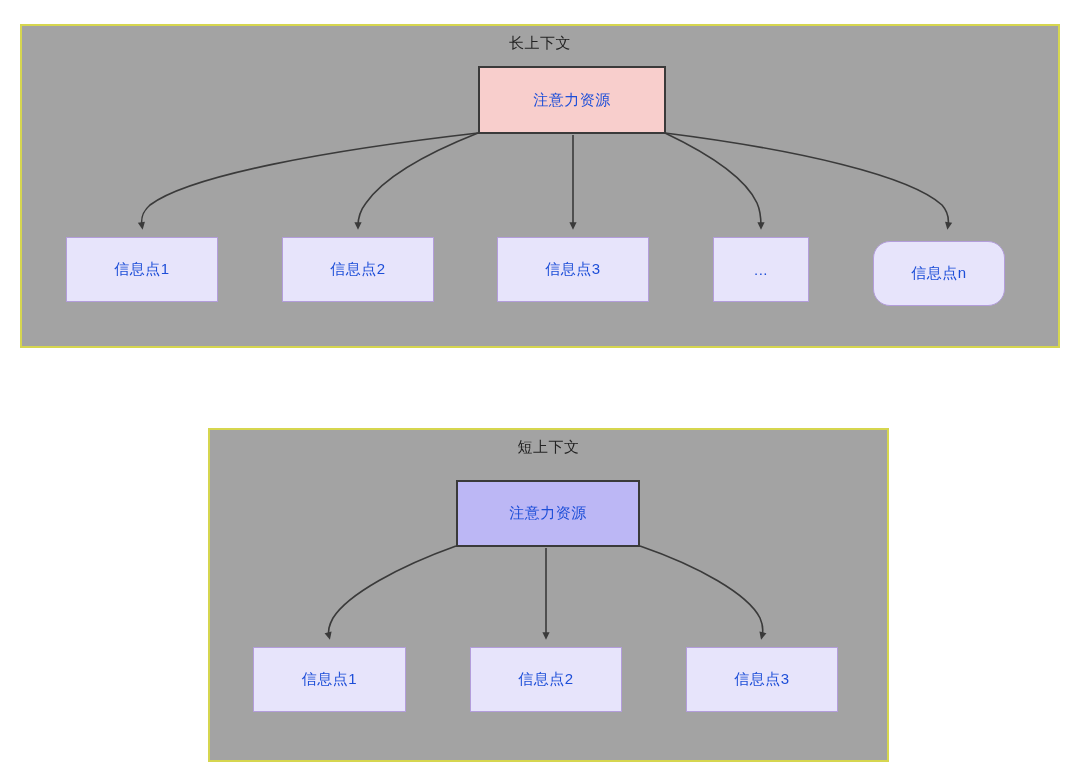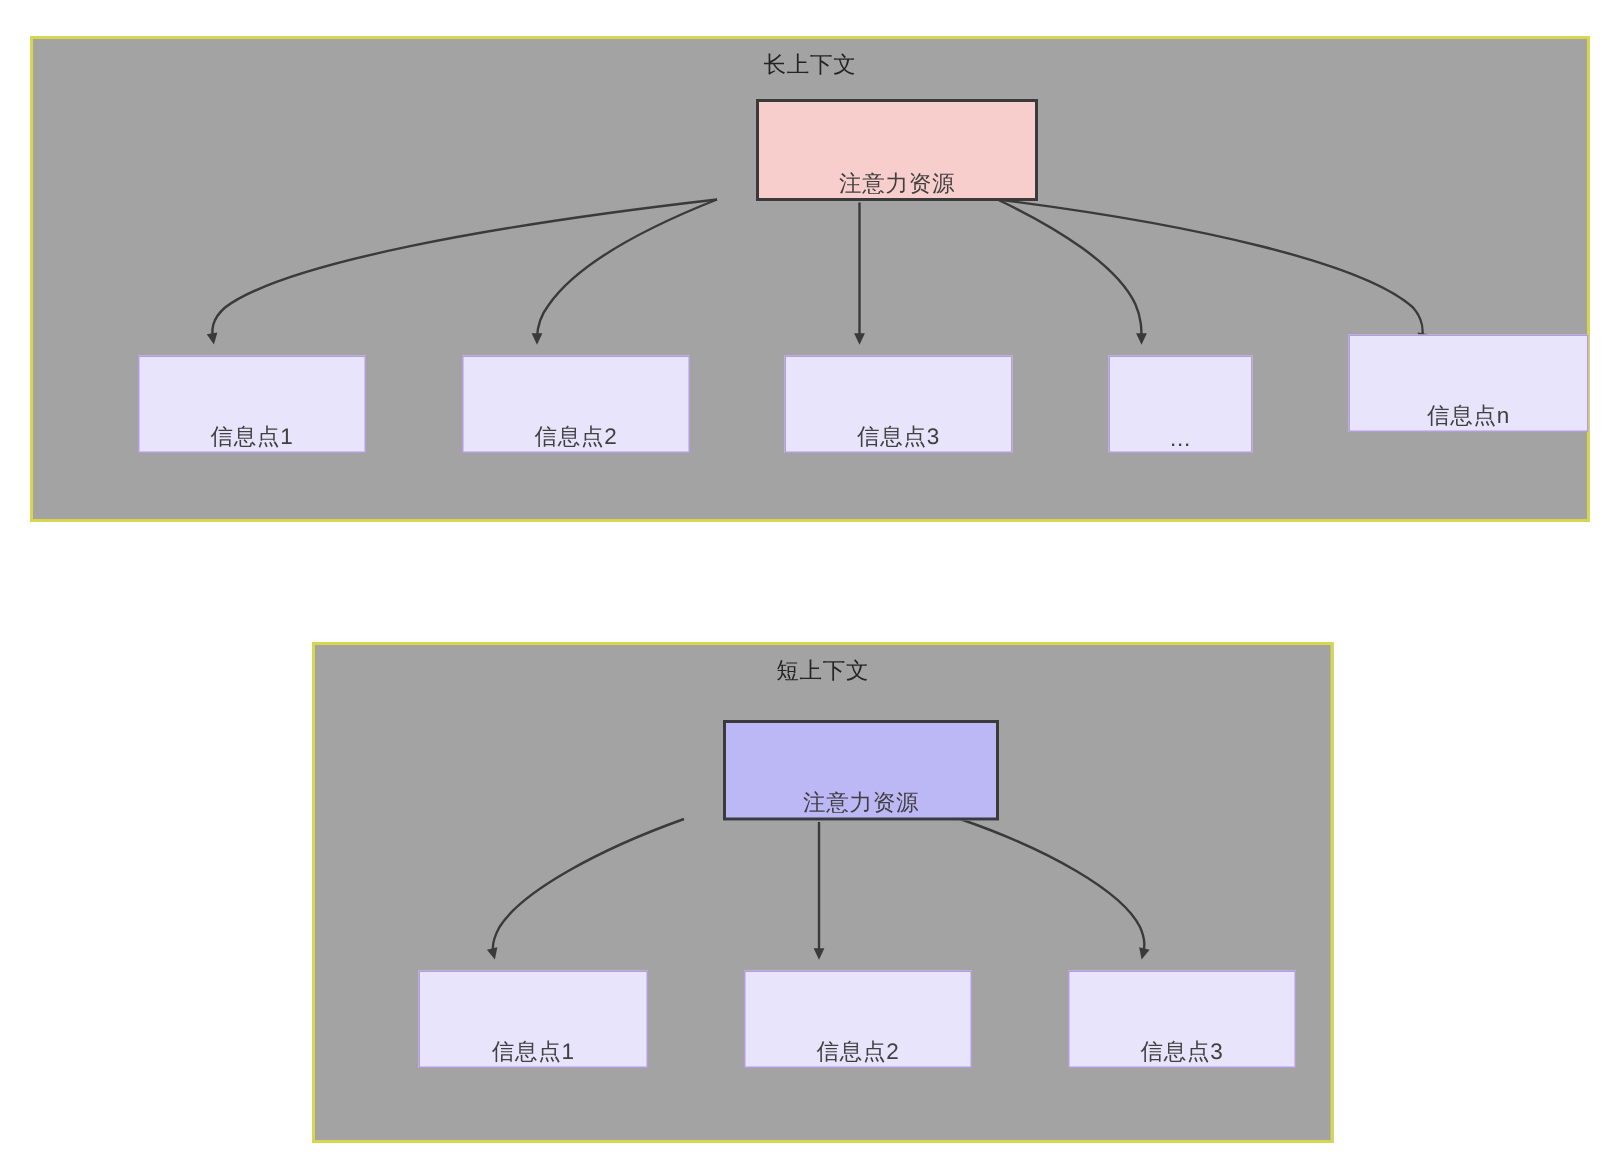--- a/index.html
+++ b/index.html
@@ -48,27 +48,26 @@
     letter-spacing: 0.5px;
     white-space: nowrap;
   }
   #panel-long .panel-title { top: 8px; }
   #panel-short .panel-title { top: 8px; }
 
   .node {
     position: absolute;
     box-sizing: border-box;
     display: flex;
-    align-items: flex-end;
+    align-items: center;
     justify-content: center;
     font-size: 15px;
-    color: #404040;
+    color: #1d4ed8;
     letter-spacing: 0.5px;
     white-space: nowrap;
-    margin-left: 26px;
   }
   .node-attention-long {
     background: #f8cecc;
     border: 2px solid #3a3a3a;
   }
   .node-attention-short {
     background: #bcb7f5;
     border: 2px solid #3a3a3a;
   }
   .node-info {
@@ -131,21 +130,21 @@
   </div>
 
   <div class="node node-info" style="left:497px; top:237px; width:152px; height:65px;">
     <span>信息点3</span>
   </div>
 
   <div class="node node-info" style="left:713px; top:237px; width:96px; height:65px;">
     <span>...</span>
   </div>
 
-  <div class="node node-info" style="left:873px; top:223px; width:160px; height:65px;">
+  <div class="node node-info" style="left:873px; top:241px; width:132px; height:65px;border-radius:17px;">
     <span>信息点n</span>
   </div>
 
   <div class="panel" id="panel-short">
     <div class="panel-title">短上下文</div>
   </div>
 
   <svg class="edges" viewBox="0 0 1080 774">
 
     <path class="edge-path" marker-end="url(#arrowhead-dark)" d="M 456 546 C 400 566 348 594 333 618 C 328 627 328 632 329 636"></path>

